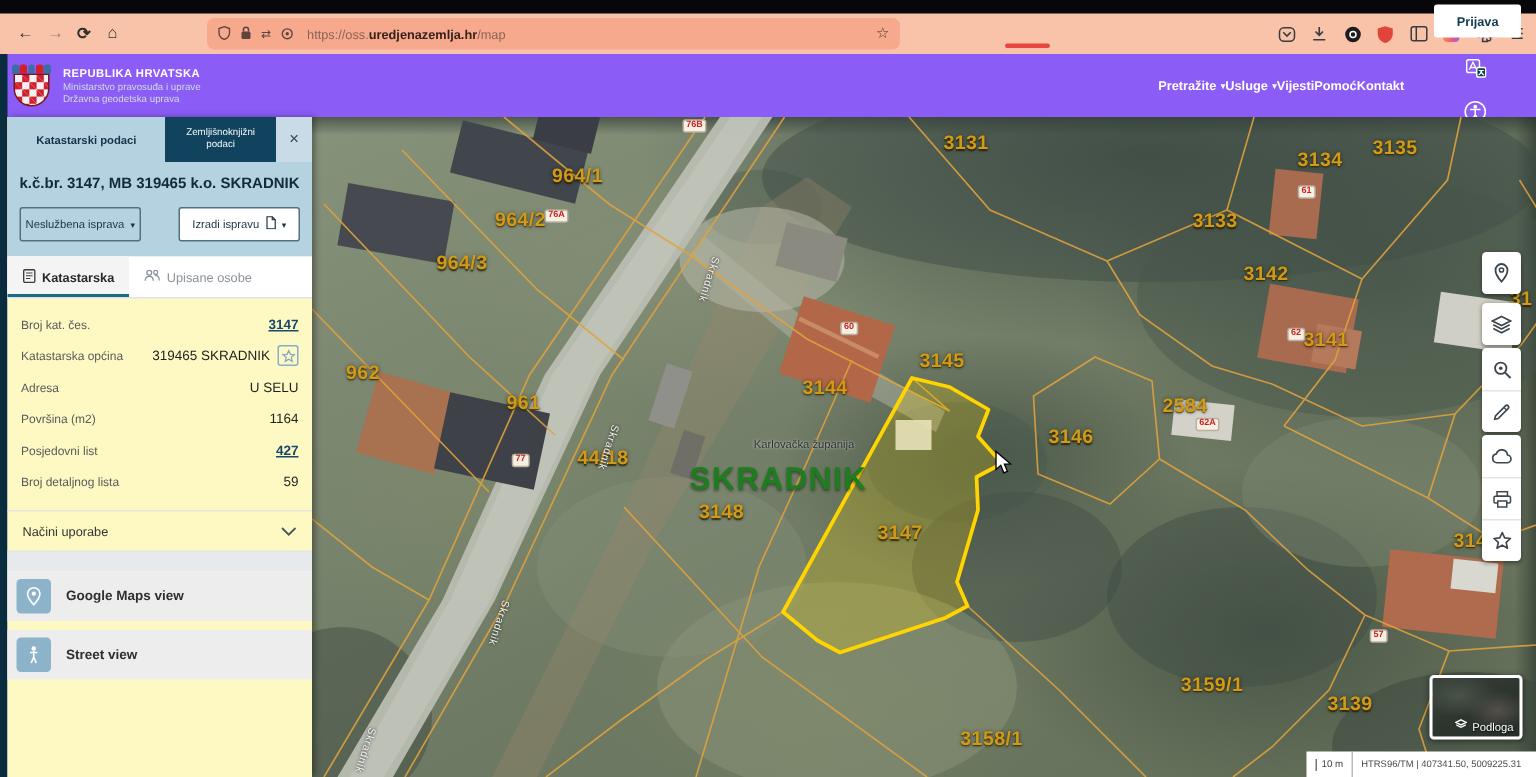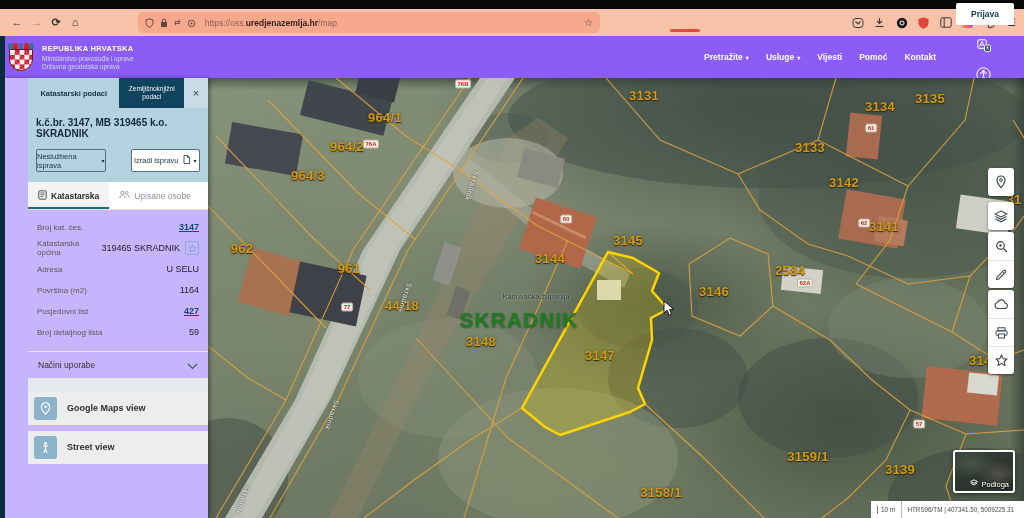--- a/index.html
+++ b/index.html
@@ -26,29 +26,29 @@
   .siteheader{position:absolute;top:36px;left:0;right:0;height:42px;background:#8b5cf6;display:flex;align-items:center;padding:0 10px 0 8px;}
   .coa{position:relative;width:26px;height:29px;margin-top:1px;flex:0 0 auto;}
   .coa-crown{display:flex;gap:0.5px;height:6px;}
   .coa-crown span{flex:1;border-radius:2px 2px 0 0;}
   .coa-shield{width:24px;height:22px;margin-left:1px;border-radius:0 0 12px 12px;border:0.5px solid #7d1620;
     background-image:linear-gradient(45deg,#d21f2e 25%,transparent 25%,transparent 75%,#d21f2e 75%),linear-gradient(45deg,#d21f2e 25%,#f2f2f2 25%,#f2f2f2 75%,#d21f2e 75%);
     background-size:9.6px 9.6px;background-position:0 0,4.8px 4.8px;}
   .brand-text{margin-left:8px;color:#fff;}
   .brand-l1{font-size:7.5px;font-weight:bold;letter-spacing:.3px;}
   .brand-l2,.brand-l3{font-size:6.5px;color:#cfdce4;margin-top:1.5px;}
-  .main-nav{margin-left:auto;display:flex;align-items:center;gap:17px;color:#fff;}
+  .main-nav{margin-left:auto;display:flex;align-items:center;color:#fff;}
   .nav-item{font-size:8.5px;font-weight:bold;display:flex;gap:3px;align-items:center;cursor:default;white-space:nowrap;}
   .caret{font-size:6px;opacity:.95;}
   .login-btn{background:#fff;color:#0d3950;font-size:8.5px;font-weight:bold;padding:6px 15px;border-radius:2px;margin-left:3px;}
   .hdr-icon{color:#fff;display:flex;align-items:center;justify-content:center;width:16px;height:16px;}
 
   
   .left-edge{position:absolute;top:36px;bottom:0;left:0;width:5px;background:#0a2c3f;}
-  .sidebar{position:absolute;top:78px;bottom:0;left:5px;width:203px;background:#c4b5fd;box-shadow:2px 0 4px rgba(0,0,0,.35);z-index:3;padding-left:23px;}
+  .sidebar{position:absolute;top:78px;bottom:0;left:5px;width:203px;background:#fef9c3;box-shadow:2px 0 4px rgba(0,0,0,.35);z-index:3;}
   .side-tabs{display:flex;height:30px;}
   .stab{display:flex;align-items:center;justify-content:center;text-align:center;padding:0 4px;}
   .stab.active{background:#b5d2e0;color:#16324a;font-size:7.5px;font-weight:bold;flex:1.55;}
   .stab.inactive{background:#11435f;color:#f2f6f8;font-size:6.5px;line-height:1.25;flex:1.05;}
   .stab.close{background:#c9dbe6;color:#2b4654;width:24px;flex:0 0 24px;font-size:11px;}
   .side-title-wrap{background:#b5d2e0;padding:9px 8px 10px;}
   .side-title{font-size:10px;font-weight:bold;color:#14293c;margin-bottom:10px;}
   .btn-row{display:flex;gap:25px;}
   .btn{flex:1;height:23px;border:1px solid #53707f;border-radius:2px;font-size:7.5px;color:#1d3342;display:flex;align-items:center;justify-content:center;gap:4px;background:transparent;}
   .btn.white{background:#fff;}

